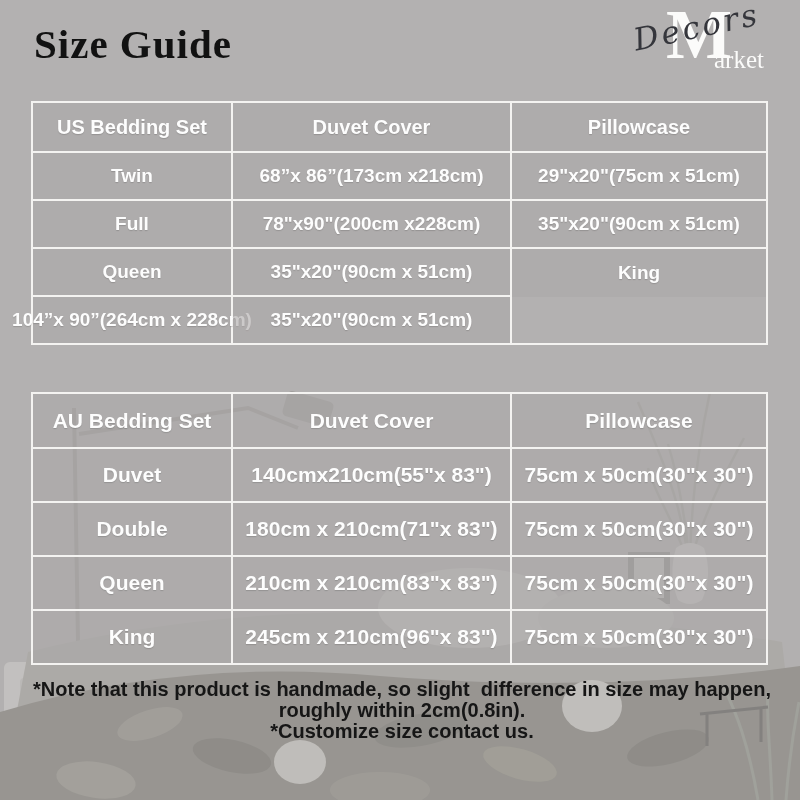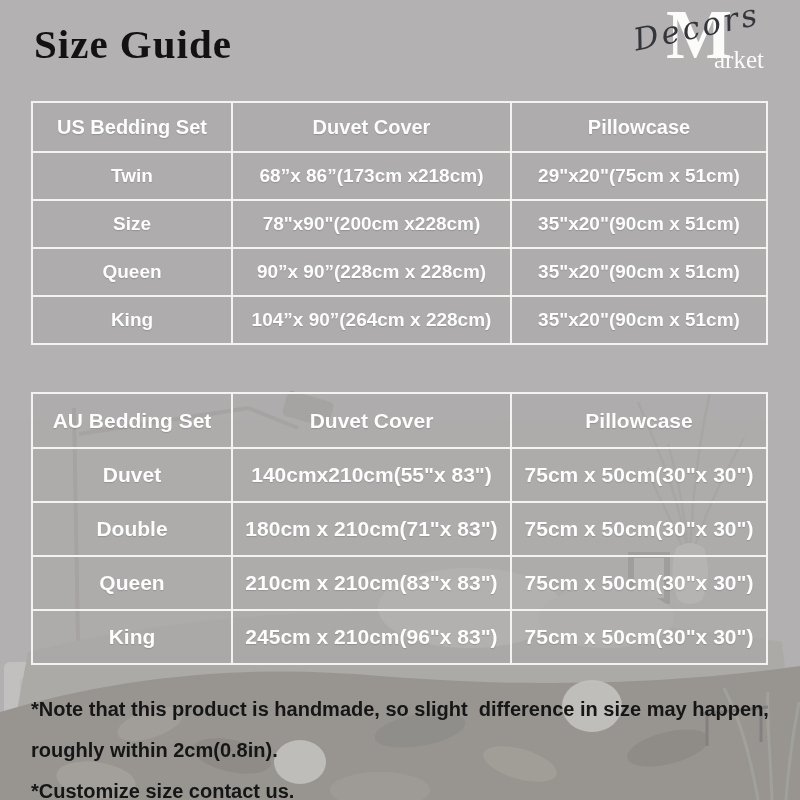--- a/index.html
+++ b/index.html
@@ -3,21 +3,21 @@
 <meta charset="utf-8">
 <style>
   html,body{margin:0;padding:0;background:#888;}
   .canvas{
     position:relative;width:800px;height:800px;overflow:hidden;
     background:#b2b0af;font-family:"Liberation Sans",sans-serif;
     -webkit-font-smoothing:antialiased;
   }
   .bg-photo{position:absolute;inset:0;}
   .bg-overlay{position:absolute;inset:0;background:rgba(178,176,175,0.5);}
-  .content{position:absolute;inset:0;}
+  .content{position:absolute;inset:0;text-align:center;}
 
   
   .page-title{
     position:absolute;left:34px;top:20px;margin:0;
     font-family:"Liberation Serif",serif;font-weight:700;
     font-size:41px;letter-spacing:1px;color:#121212;
   }
   .logo{position:absolute;right:20px;top:8px;width:140px;height:78px;}
   .logo-m{
     position:absolute;left:26px;top:-8px;
@@ -59,21 +59,20 @@
   .t-us .cell{font-size:19px;}
   .t-us .cell.hdr{font-size:20px;}
   .t-au .cell{font-size:21px;}
   .t-au .cell.hdr{font-size:21px;}
 
   
   .notes{position:absolute;left:31px;top:679px;width:742px;color:#161616;}
   .note-line{
     font-size:20px;font-weight:700;line-height:21px;
     white-space:pre-wrap;
-    margin-top:20px;
   }
   .note-secondary{}
 </style>
 </head>
 <body>
 
 <div class="canvas">
 
   <svg class="bg-photo" viewBox="0 0 800 800" aria-hidden="true">
     <rect width="800" height="800" fill="#b3b1b0"></rect>
@@ -140,26 +139,25 @@
 
     <div class="size-table t-us">
       <div class="cell hdr">US Bedding Set</div>
       <div class="cell hdr">Duvet Cover</div>
       <div class="cell hdr">Pillowcase</div>
 
       <div class="cell">Twin</div>
       <div class="cell">68”x 86”(173cm x218cm)</div>
       <div class="cell">29"x20"(75cm x 51cm)</div>
 
-      <div class="cell">Size</div>
+      <div class="cell">Full</div>
       <div class="cell">78"x90"(200cm x228cm)</div>
       <div class="cell">35"x20"(90cm x 51cm)</div>
 
       <div class="cell">Queen</div>
-      <div class="cell">90”x 90”(228cm x 228cm)</div>
       <div class="cell">35"x20"(90cm x 51cm)</div>
 
       <div class="cell">King</div>
       <div class="cell">104”x 90”(264cm x 228cm)</div>
       <div class="cell">35"x20"(90cm x 51cm)</div>
     </div>
 
     <div class="size-table t-au">
       <div class="cell hdr">AU Bedding Set</div>
       <div class="cell hdr">Duvet Cover</div>

